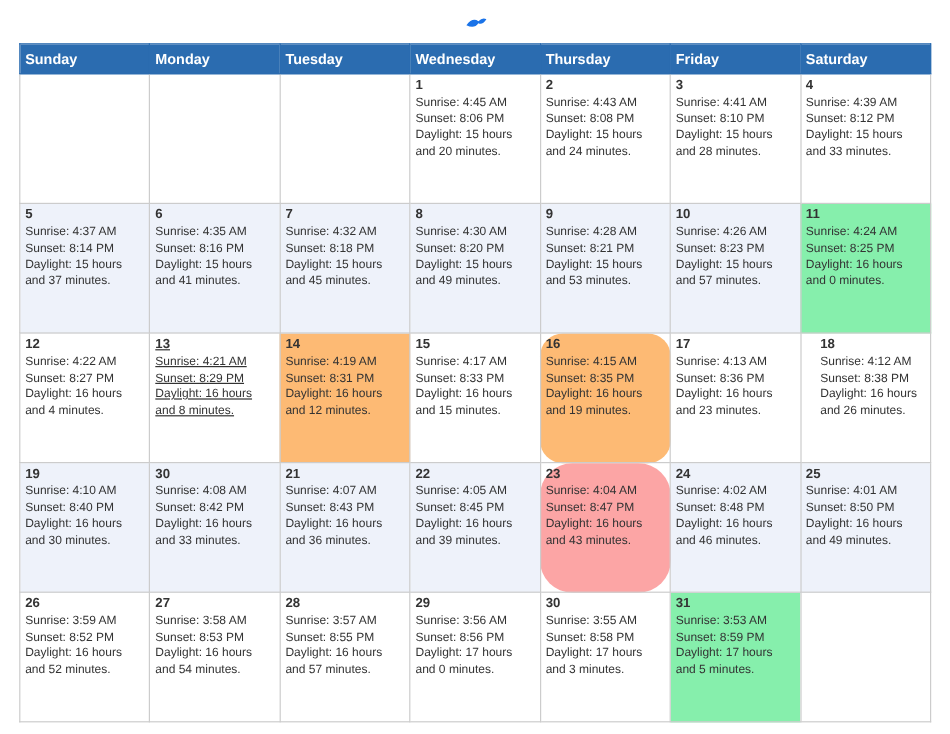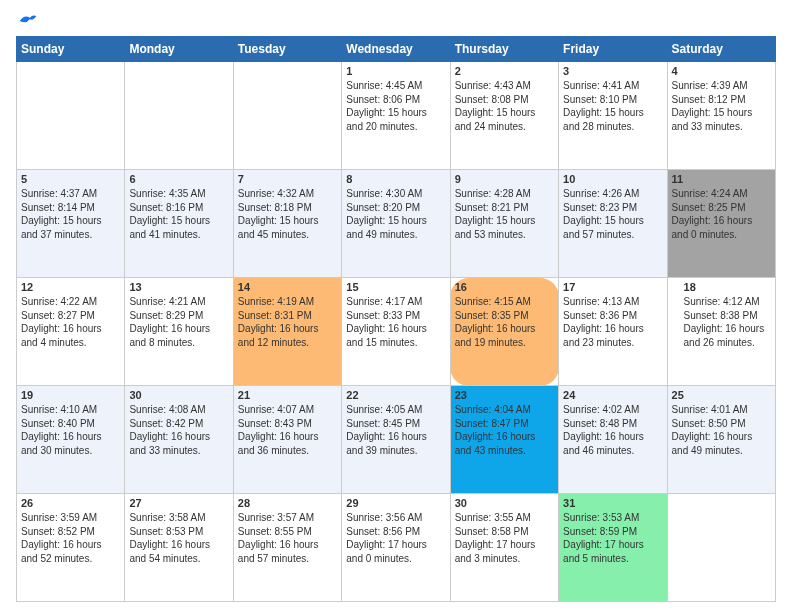--- a/index.html
+++ b/index.html
@@ -9,20 +9,21 @@
       width: 792px;
       height: 612px;
       overflow: hidden;
     }
     .page {
       width: 792px;
       height: 612px;
       padding: 10px 16px 10px 16px;
       display: flex;
       flex-direction: column;
+      align-items: center;
     }
     .header {
       display: flex;
       justify-content: space-between;
       align-items: flex-start;
       margin-bottom: 8px;
     }
     .logo {
       display: flex;
       flex-direction: column;
@@ -176,31 +177,31 @@
             <div class="cell-text">Sunrise: 4:30 AM<br>Sunset: 8:20 PM<br>Daylight: 15 hours and 49 minutes.</div>
           </td>
           <td style="background-color: rgb(238, 242, 250);">
             <span class="day-num">9</span>
             <div class="cell-text">Sunrise: 4:28 AM<br>Sunset: 8:21 PM<br>Daylight: 15 hours and 53 minutes.</div>
           </td>
           <td style="background-color: rgb(238, 242, 250);">
             <span class="day-num">10</span>
             <div class="cell-text">Sunrise: 4:26 AM<br>Sunset: 8:23 PM<br>Daylight: 15 hours and 57 minutes.</div>
           </td>
-          <td style="background-color: #a3a3a3;">
+          <td style="background-color: #86efac;">
             <span class="day-num">11</span>
             <div class="cell-text">Sunrise: 4:24 AM<br>Sunset: 8:25 PM<br>Daylight: 16 hours and 0 minutes.</div>
           </td>
         </tr>
         <tr>
           <td style="background-color: rgb(255, 255, 255);">
             <span class="day-num">12</span>
             <div class="cell-text">Sunrise: 4:22 AM<br>Sunset: 8:27 PM<br>Daylight: 16 hours and 4 minutes.</div>
           </td>
-          <td style="background-color: rgb(255, 255, 255);">
+          <td style="background-color: rgb(255, 255, 255); text-decoration: underline;">
             <span class="day-num">13</span>
             <div class="cell-text">Sunrise: 4:21 AM<br>Sunset: 8:29 PM<br>Daylight: 16 hours and 8 minutes.</div>
           </td>
           <td style="background-color: #fdba74;">
             <span class="day-num">14</span>
             <div class="cell-text">Sunrise: 4:19 AM<br>Sunset: 8:31 PM<br>Daylight: 16 hours and 12 minutes.</div>
           </td>
           <td style="background-color: rgb(255, 255, 255);">
             <span class="day-num">15</span>
             <div class="cell-text">Sunrise: 4:17 AM<br>Sunset: 8:33 PM<br>Daylight: 16 hours and 15 minutes.</div>
@@ -228,21 +229,21 @@
             <div class="cell-text">Sunrise: 4:08 AM<br>Sunset: 8:42 PM<br>Daylight: 16 hours and 33 minutes.</div>
           </td>
           <td style="background-color: rgb(238, 242, 250);">
             <span class="day-num">21</span>
             <div class="cell-text">Sunrise: 4:07 AM<br>Sunset: 8:43 PM<br>Daylight: 16 hours and 36 minutes.</div>
           </td>
           <td style="background-color: rgb(238, 242, 250);">
             <span class="day-num">22</span>
             <div class="cell-text">Sunrise: 4:05 AM<br>Sunset: 8:45 PM<br>Daylight: 16 hours and 39 minutes.</div>
           </td>
-          <td style="background-color: #0ea5e9;">
+          <td style="background-color: #fca5a5; border-radius: 27px;">
             <span class="day-num">23</span>
             <div class="cell-text">Sunrise: 4:04 AM<br>Sunset: 8:47 PM<br>Daylight: 16 hours and 43 minutes.</div>
           </td>
           <td style="background-color: rgb(238, 242, 250);">
             <span class="day-num">24</span>
             <div class="cell-text">Sunrise: 4:02 AM<br>Sunset: 8:48 PM<br>Daylight: 16 hours and 46 minutes.</div>
           </td>
           <td style="background-color: rgb(238, 242, 250);">
             <span class="day-num">25</span>
             <div class="cell-text">Sunrise: 4:01 AM<br>Sunset: 8:50 PM<br>Daylight: 16 hours and 49 minutes.</div>

